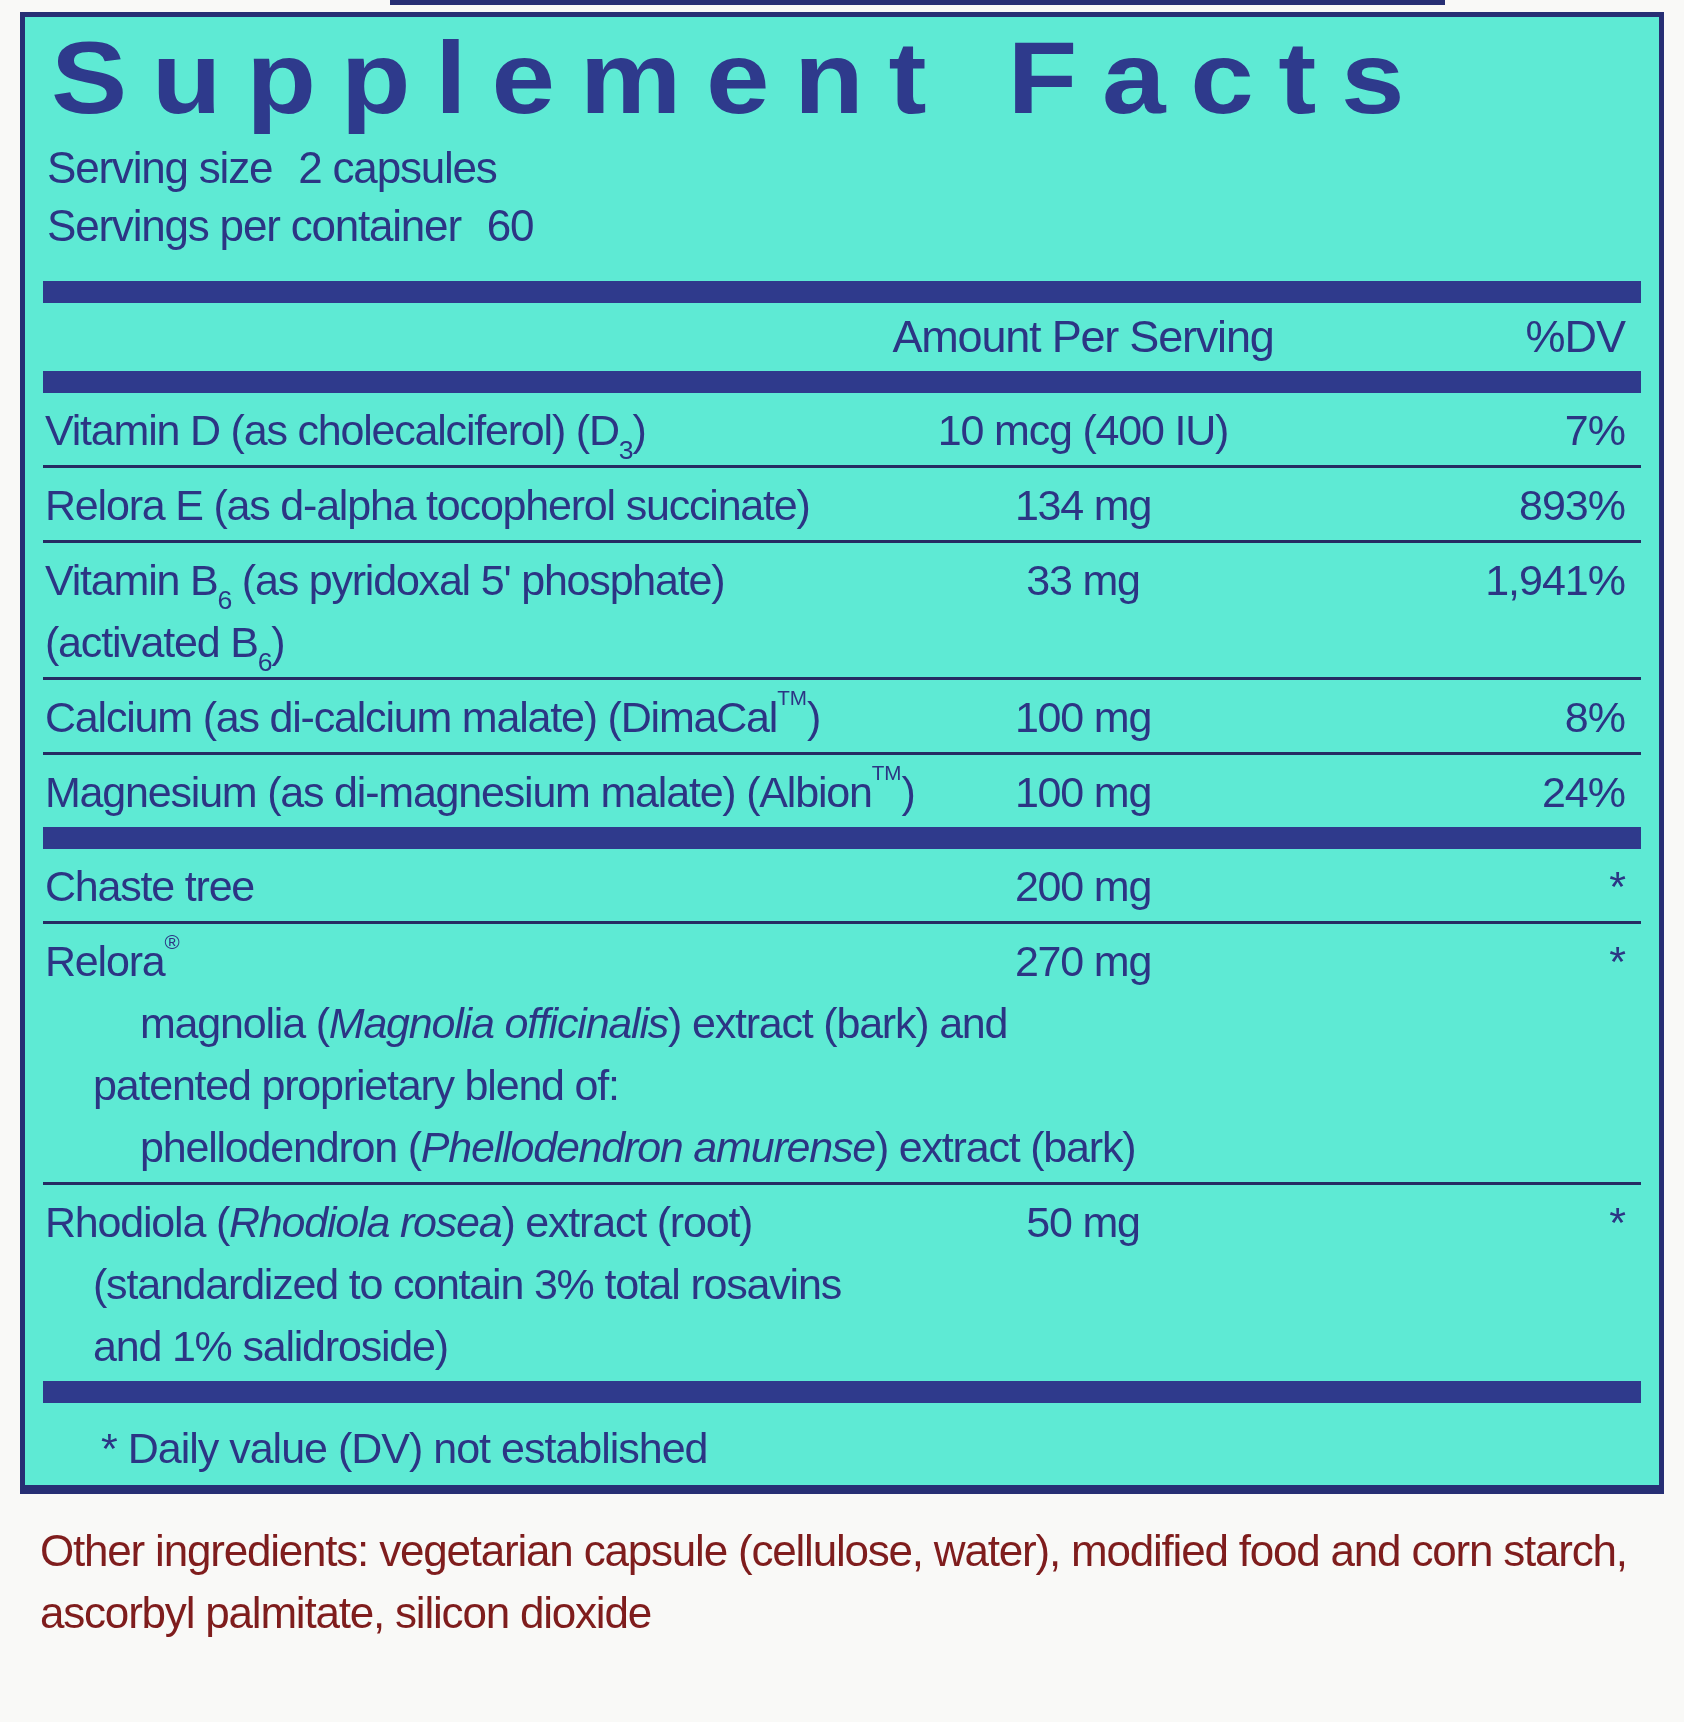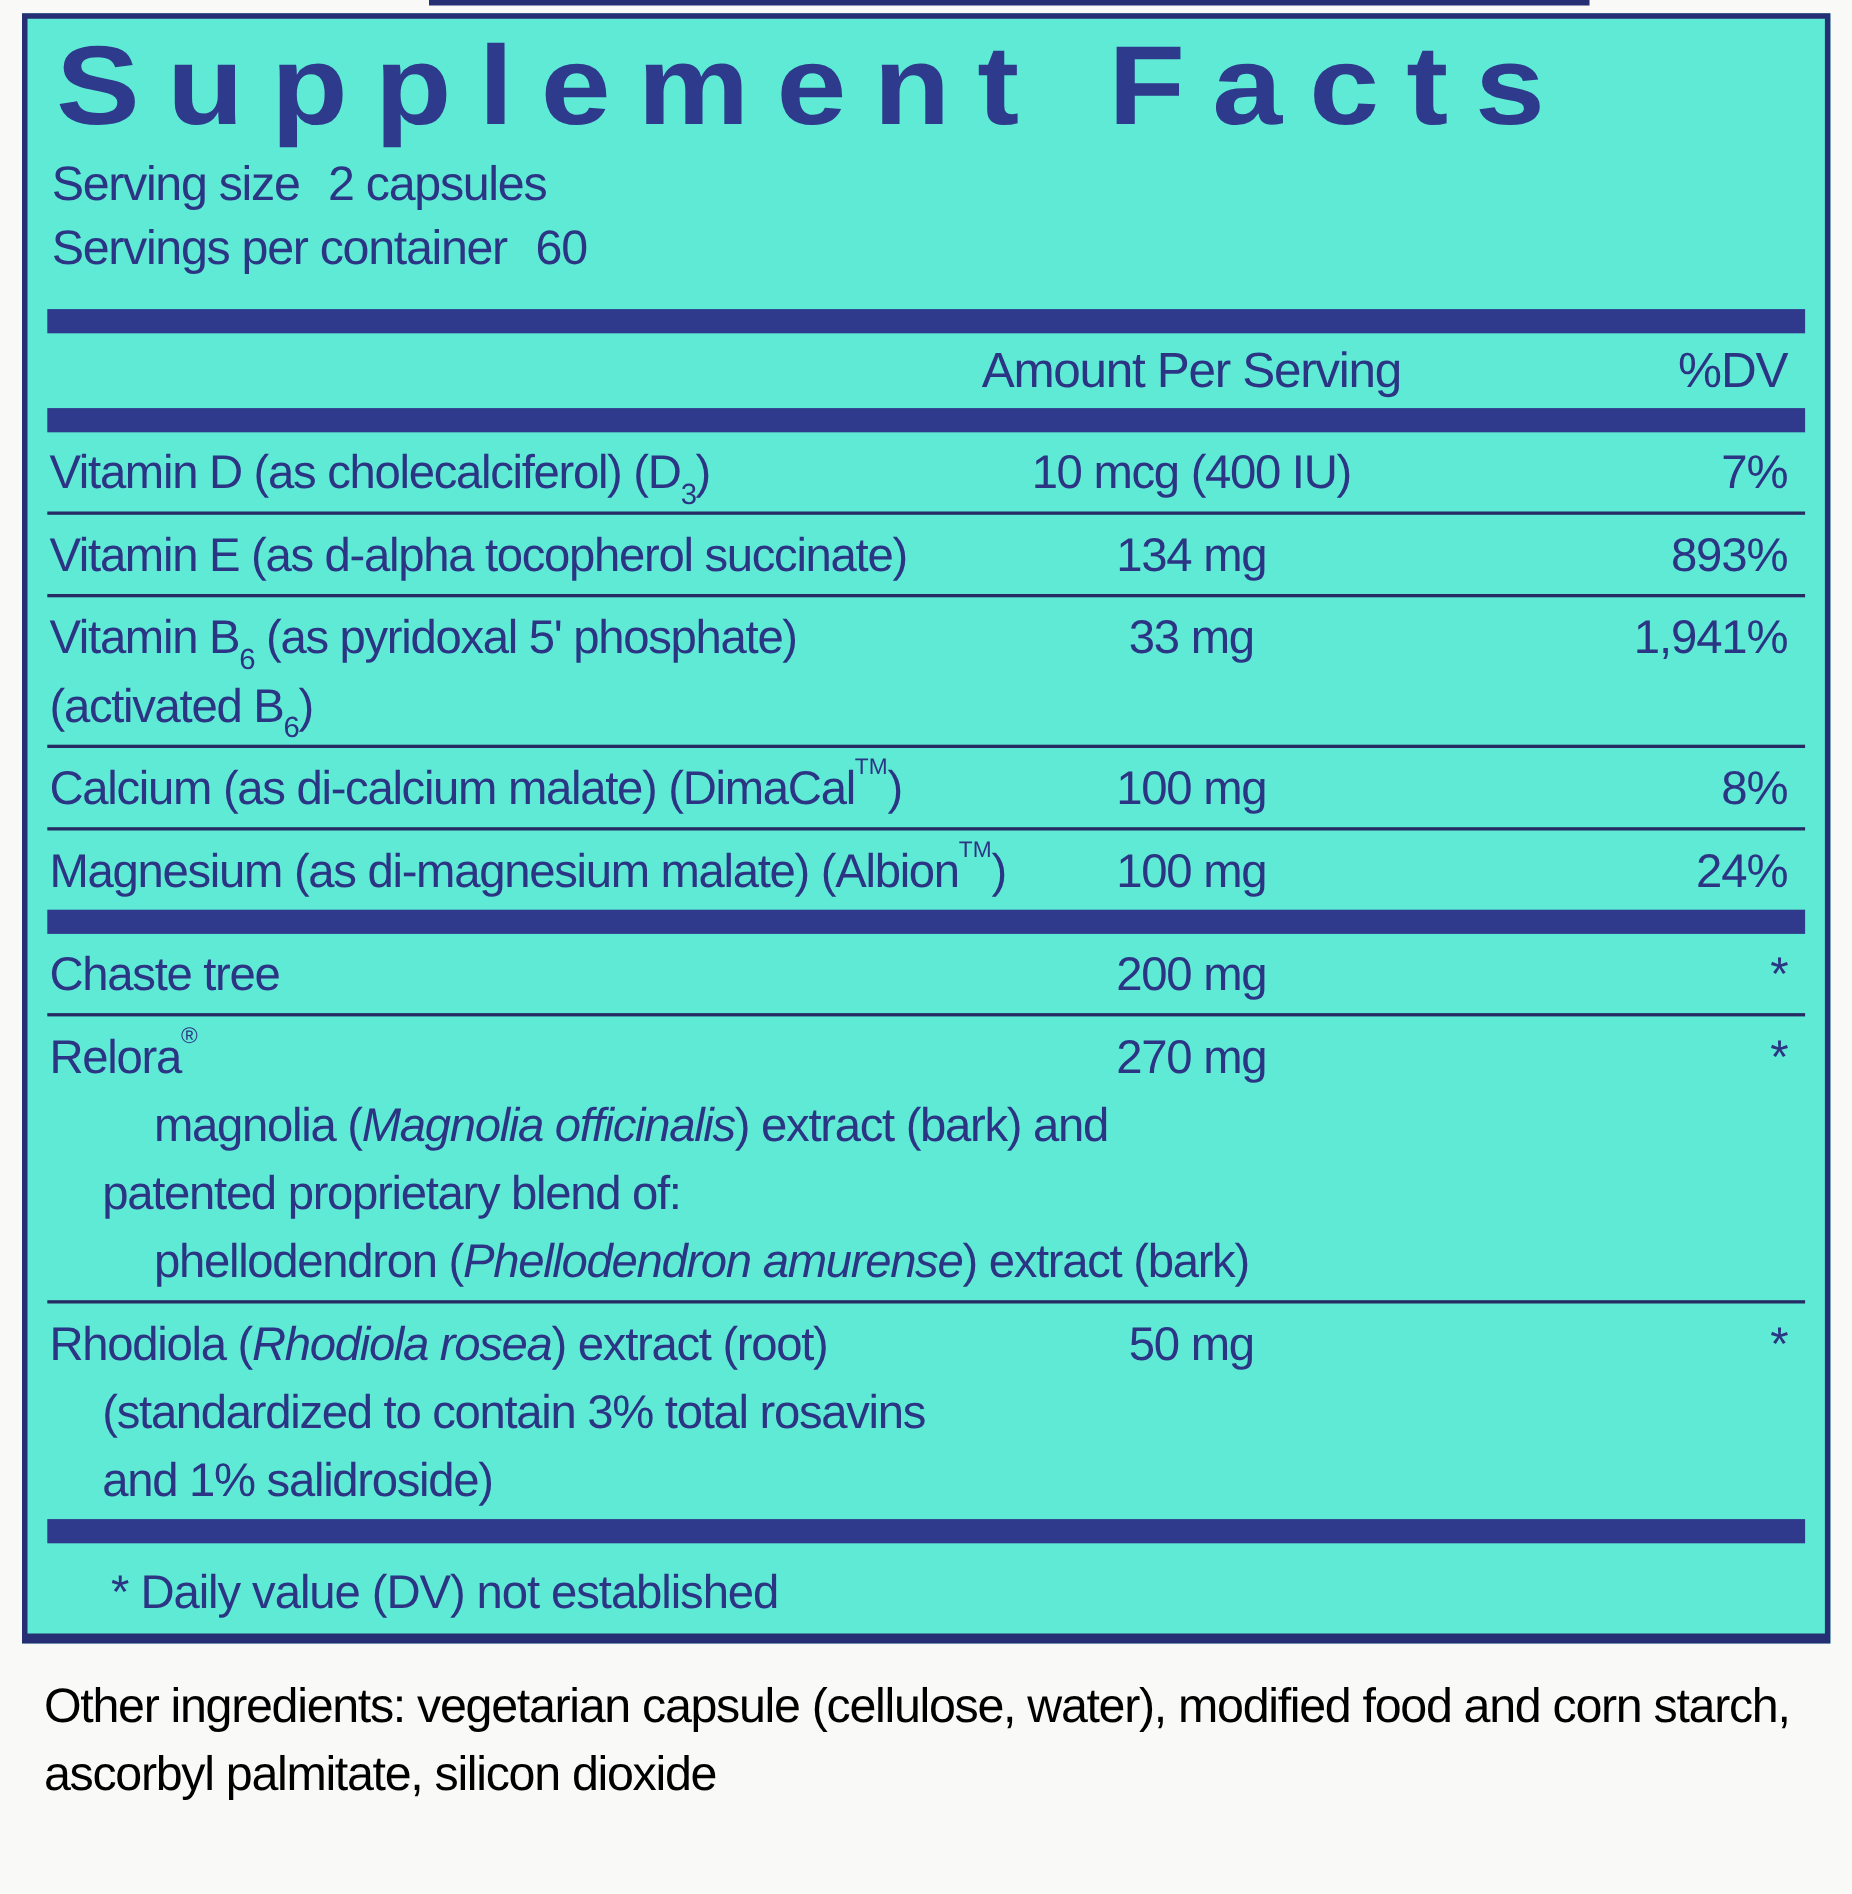--- a/index.html
+++ b/index.html
@@ -107,21 +107,21 @@
     line-height: 58px;
     letter-spacing: -1px;
     padding: 16px 0 6px 58px;
   }
   .other-ingredients {
     margin: 26px 20px 0 40px;
     width: 1590px;
     font-size: 44px;
     line-height: 62px;
     letter-spacing: -1.2px;
-    color: #000000;
+    color: #7f1d1d;
   }
 </style>
 </head>
 <body>
 
 <div class="top-artifact"></div>
 
 <div class="facts-box">
 
   <div class="facts-title">Supplement Facts</div>
@@ -144,21 +144,21 @@
   <div class="bar"></div>
 
   <div>
       <div class="row">
         <div class="line"><span>Vitamin D (as cholecalciferol) (D</span><sub>3</sub><span>)</span></div>
         <div class="amt">10 mcg (400 IU)</div>
         <div class="dv">7%</div>
       </div>
       <div class="rule"></div>
       <div class="row">
-        <div class="line"><span>Vitamin E (as d-alpha tocopherol succinate)</span></div>
+        <div class="line"><span>Relora E (as d-alpha tocopherol succinate)</span></div>
         <div class="amt">134 mg</div>
         <div class="dv">893%</div>
       </div>
       <div class="rule"></div>
       <div class="row">
         <div class="line"><span>Vitamin B</span><sub>6</sub><span> (as pyridoxal 5' phosphate)</span></div>
         <div class="line"><span>(activated B</span><sub>6</sub><span>)</span></div>
         <div class="amt">33 mg</div>
         <div class="dv">1,941%</div>
       </div>

